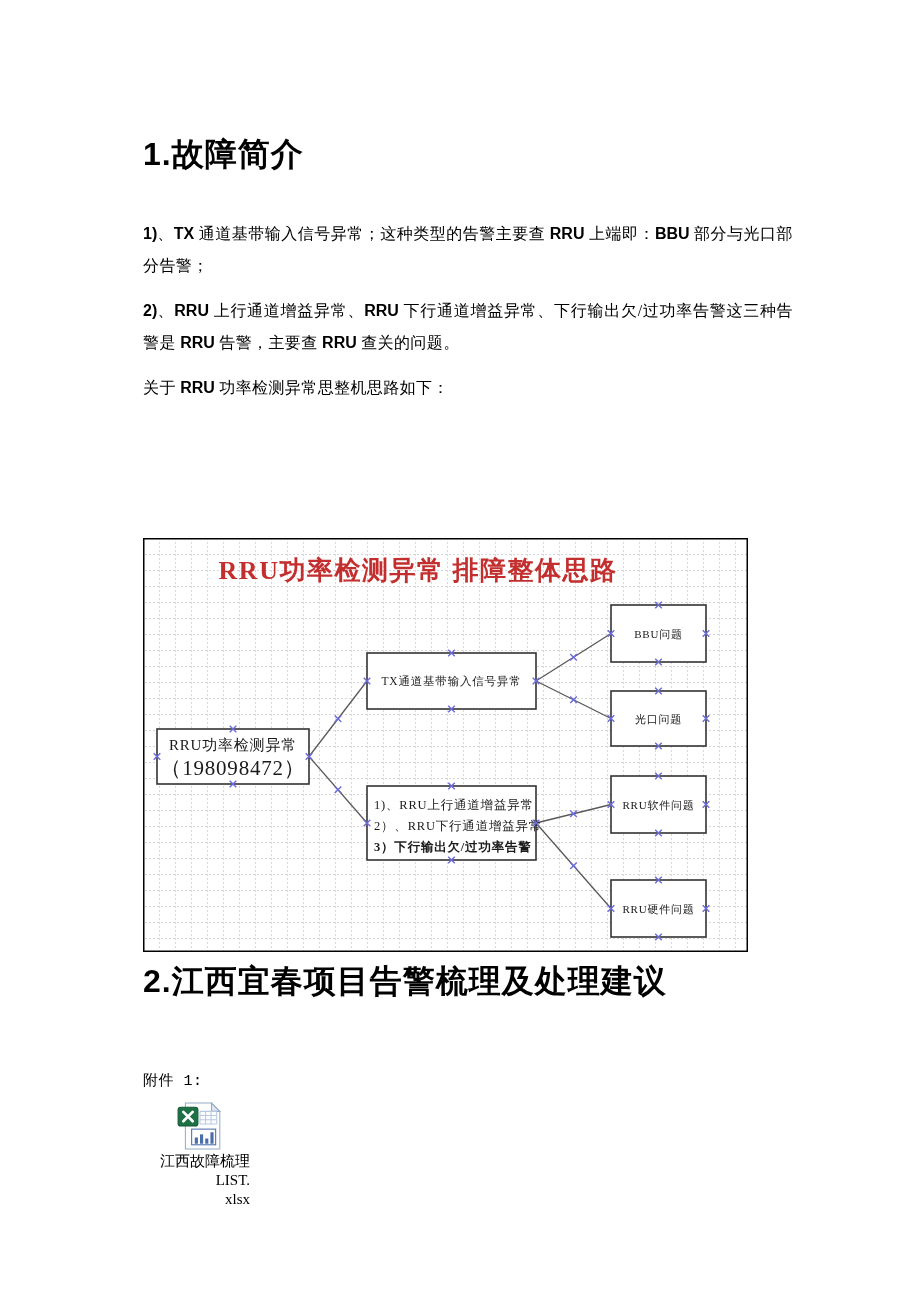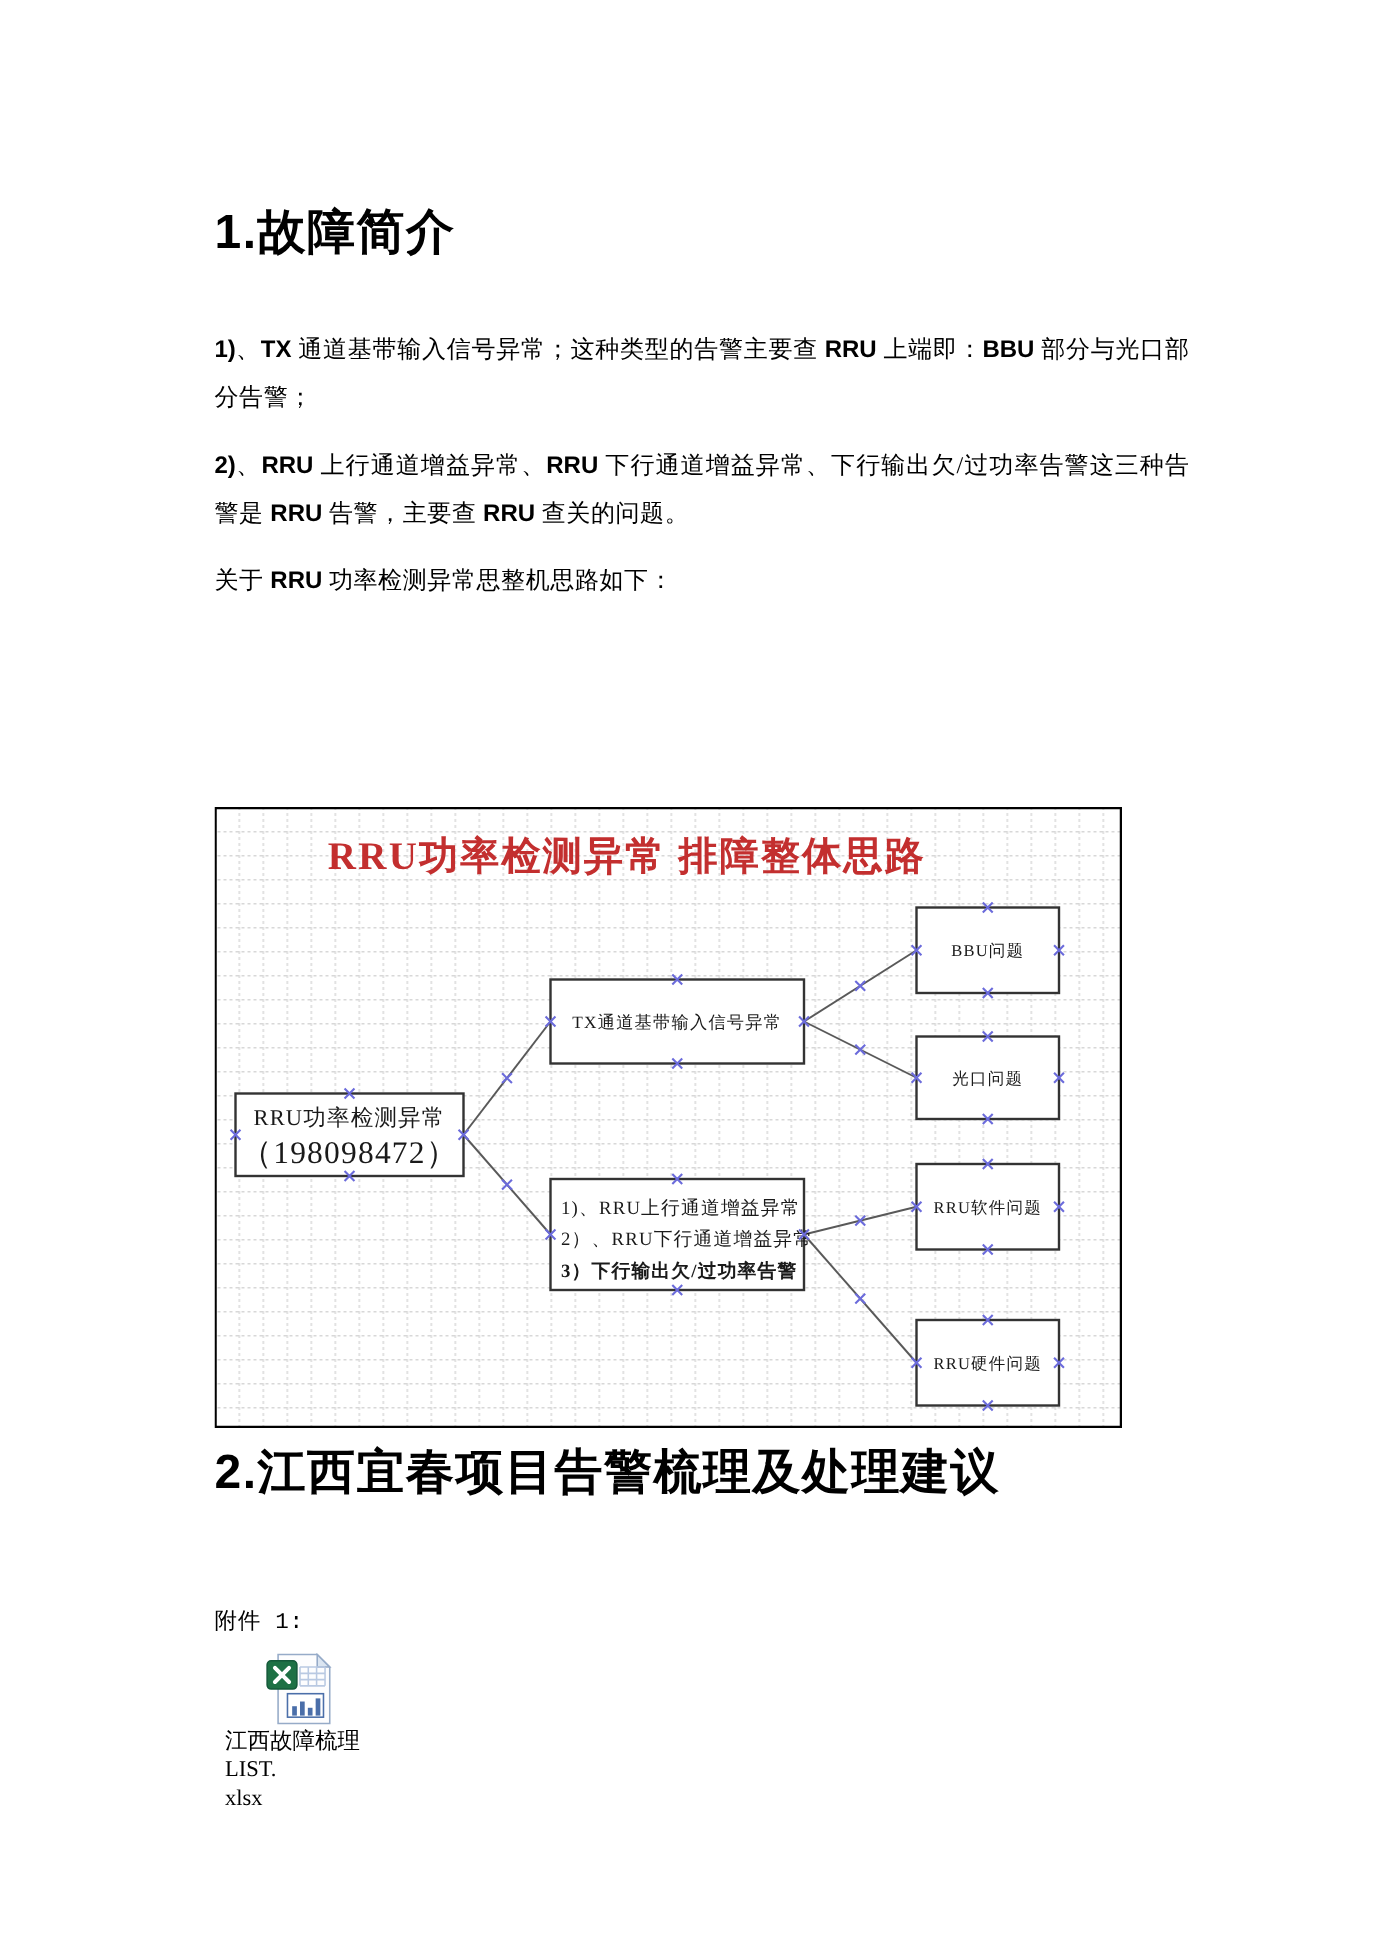--- a/index.html
+++ b/index.html
@@ -9,21 +9,21 @@
       font-weight:bold;font-size:32px;line-height:1.15;letter-spacing:1px;}
   #heading1{top:136px;}
   #heading2{top:936px;margin-top:27px;}
   .body-text{position:absolute;left:143px;top:218px;width:650px;font-size:16px;
              line-height:32px;text-align:justify;letter-spacing:0.4px;}
   .body-text p{margin:0 0 13px 0;}
   .lat{font-family:"Liberation Sans","DejaVu Sans",sans-serif;font-weight:bold;letter-spacing:0;}
   .diagram{position:absolute;left:143px;top:538px;}
   .diagram text{font-family:"Liberation Serif","DejaVu Serif",serif;}
   .attach-caption{position:absolute;left:143px;top:1071px;font-size:15px;letter-spacing:0.5px;font-family:Liberation Mono, monospace;}
-  .attachment{position:absolute;left:150px;top:1102px;width:100px;text-align:left;cursor:pointer;}
+  .attachment{position:absolute;left:150px;top:1102px;width:100px;text-align:right;cursor:pointer;}
   .attachment svg{display:block;margin:0 auto;}
   .attach-label{font-size:15px;line-height:19px;margin-top:2px;}
 </style>
 </head>
 <body>
 
 <div class="page">
 
   <h1 class="h1" id="heading1">1.故障简介</h1>
 

